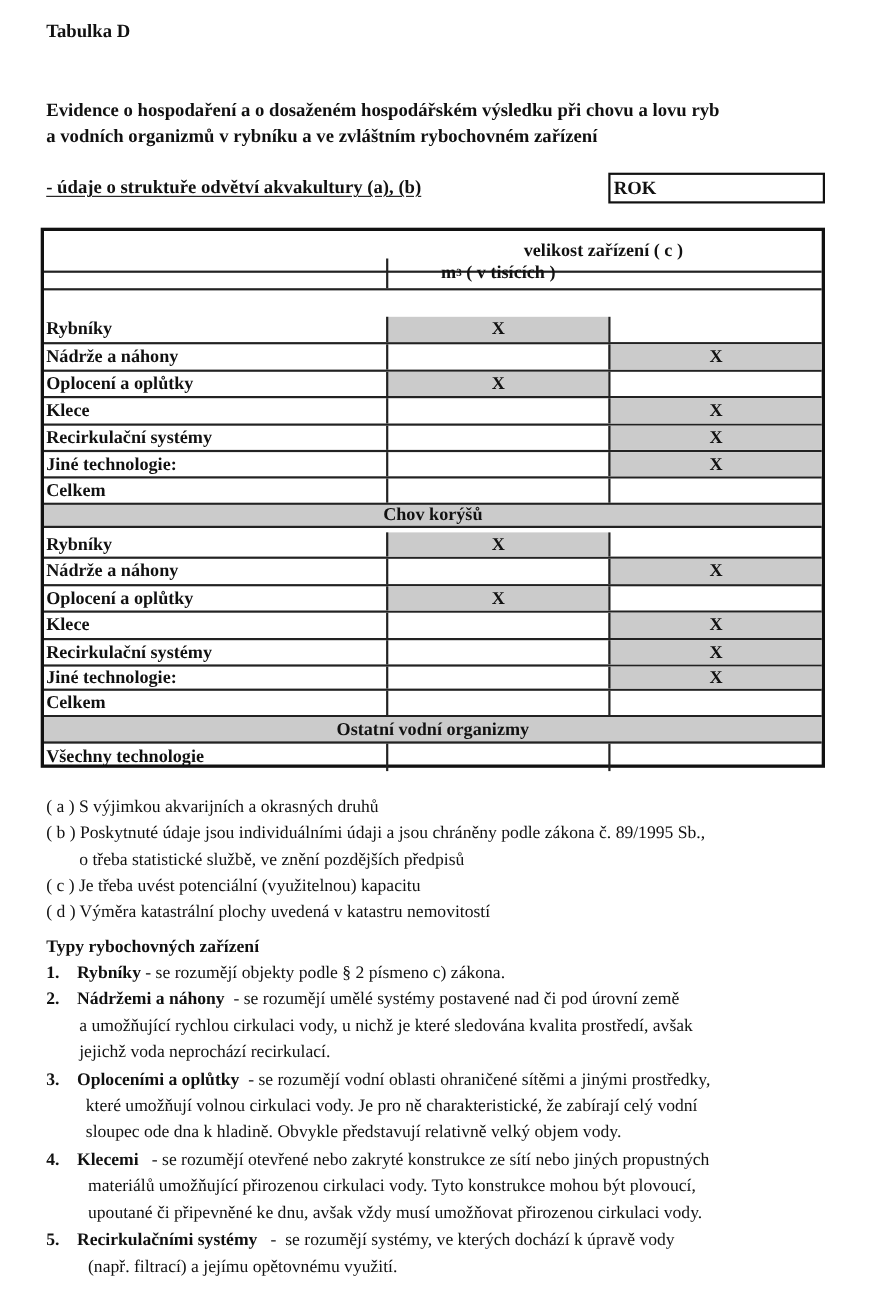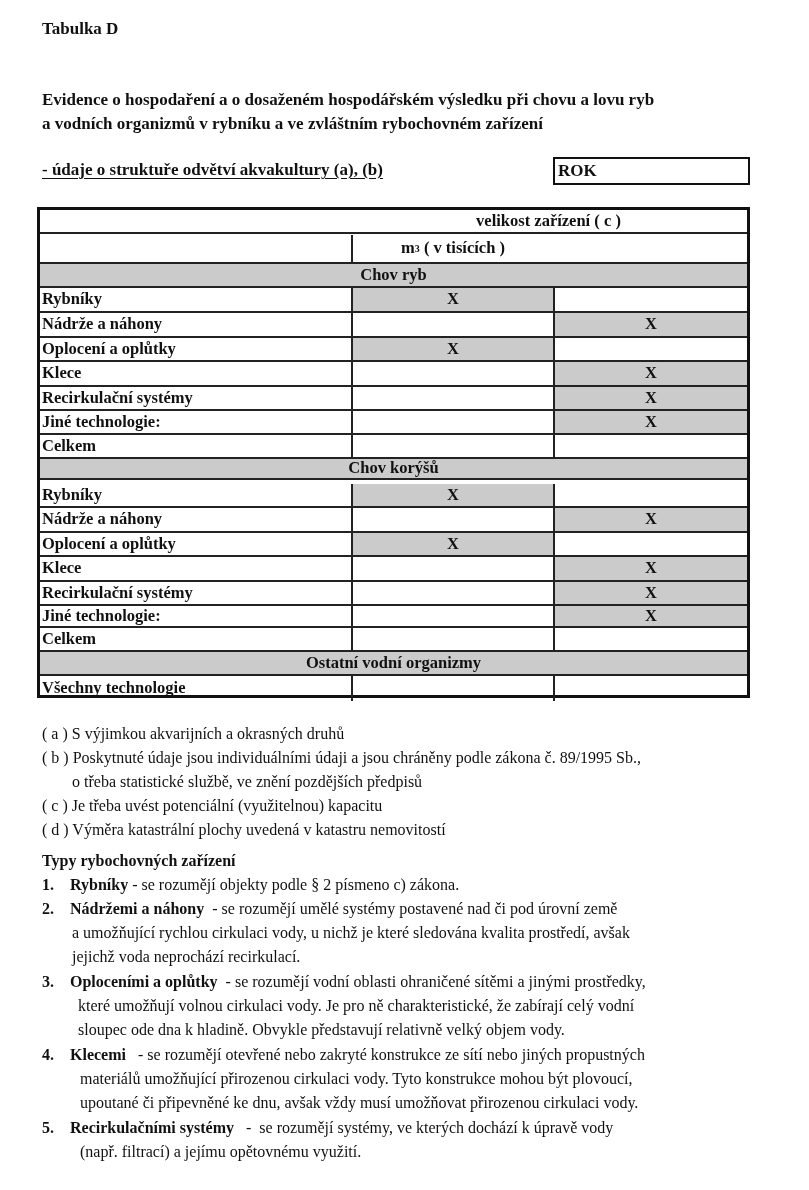--- a/index.html
+++ b/index.html
@@ -47,36 +47,33 @@
 <div class="abs" id="title">Tabulka D</div>
 <div class="abs" id="heading1">Evidence o hospodaření a o dosaženém hospodářském výsledku při chovu a lovu ryb</div>
 <div class="abs" id="heading2">a vodních organizmů v rybníku a ve zvláštním rybochovném zařízení</div>
 <div class="abs" id="subhead"> - údaje o struktuře odvětví akvakultury (a), (b)</div>
 <div class="abs" id="rokbox">
   <span>ROK</span>
 </div>
 
 <div id="tbl">
 
-  <div class="row" style="top:0;height:24px;">
+  <div class="row" style="top:0;height:38px;">
     <div class="cell hdr-wide">velikost zařízení ( c )</div>
   </div>
 
   <div class="row" style="top:25px;height:29px;">
     <div class="cell c0"></div>
     <div class="cell c1">
       <span>m</span>
         <sup>3</sup>
         <span style="white-space:pre"> ( v tisících )</span>
     </div>
   </div>
   <div id="tbody"></div>
-<div class="row gray" style="top: 54px; height: 24px;">
-      <div class="cell full">Chov ryb</div>
-    </div>
     <div class="row" style="top: 78px; height: 25px;">
       <div class="cell c0">Rybníky</div>
       <div class="cell c1 gray">X</div>
       <div class="cell c2"></div>
     </div>
     <div class="row" style="top: 103px; height: 25px;">
       <div class="cell c0">Nádrže a náhony</div>
       <div class="cell c1"></div>
       <div class="cell c2 gray">X</div>
     </div>

